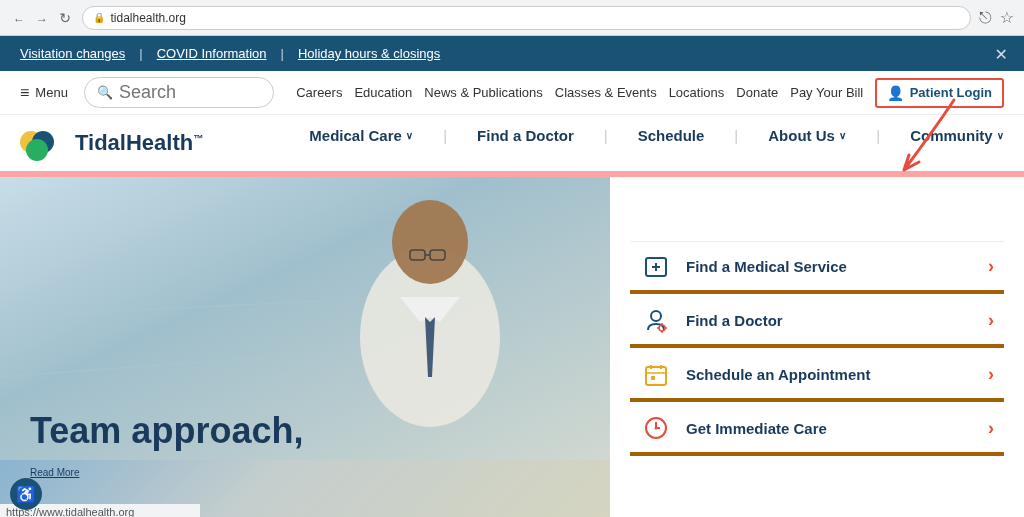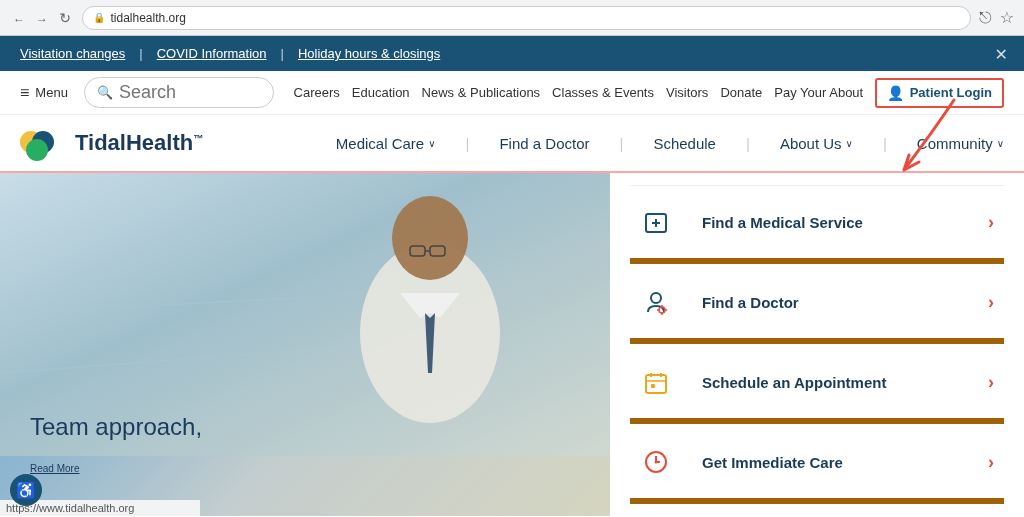--- a/index.html
+++ b/index.html
@@ -118,23 +118,23 @@
       position: absolute;
       right: 60px;
       top: 90px;
       z-index: 100;
       pointer-events: none;
     }
 
     
     .main-nav {
       display: flex;
-      align-items: center;
+      align-items: flex-start;
       padding: 12px 20px;
-      border-bottom: 2px solid #fca5a5;
+      border-bottom: 6px solid #fca5a5;
       background: #fff;
     }
     .logo-area {
       display: flex;
       align-items: center;
       gap: 10px;
       margin-right: auto;
     }
     .logo-circles {
       position: relative;
@@ -180,21 +180,21 @@
       gap: 30px;
       font-size: 15px;
     }
     .nav-link {
       color: #1a3a5c;
       text-decoration: none;
       display: flex;
       align-items: center;
       gap: 4px;
       cursor: pointer;
-      font-weight: 400;
+      font-weight: 700;
     }
     .nav-separator { color: #ccc; }
     .chevron-down { font-size: 10px; }
 
     
     .hero-section {
       display: flex;
       height: calc(517px - 36px - 40px - 46px - 52px);
       position: relative;
       overflow: hidden;
@@ -207,25 +207,25 @@
       position: relative;
       overflow: hidden;
       flex-shrink: 0;
     }
     .hero-text-overlay {
       position: absolute;
       bottom: 40px;
       left: 30px;
     }
     .hero-title {
-      font-size: 24px;
-      font-weight: normal;
+      font-size: 36px;
+      font-weight: bold;
       color: #1a3a5c;
       line-height: 1.2;
-      margin-bottom: 16px;
+      margin-bottom: 10px;
     }
     .hero-read-more {
       font-size: 10px;
       color: #1a3a5c;
       text-decoration: underline;
       cursor: pointer;
     }
 
     
     .quick-links {
@@ -233,24 +233,24 @@
       background: #fff;
       display: flex;
       flex-direction: column;
       justify-content: center;
       padding: 10px 20px;
       gap: 2px;
     }
     .quick-link-item {
       display: flex;
       align-items: center;
-      padding: 20px 10px;
-      border-bottom: 6px solid #a16207;
-      cursor: pointer;
-      gap: 30px;
+      padding: 8px 10px;
+      border-bottom: 4px solid #a16207;
+      cursor: pointer;
+      gap: 14px;
     }
     .quick-link-item:first-child { border-top: 1px solid #eee; }
     .quick-link-icon {
       width: 32px;
       height: 32px;
       display: flex;
       align-items: center;
       justify-content: center;
       font-size: 20px;
     }
@@ -336,23 +336,23 @@
   </div>
   <div class="search-box">
     <span class="search-icon-small">🔍</span>
     <input class="search-input" type="text" placeholder="Search" style="">
   </div>
   <div class="utility-links">
     <a href="#">Careers</a>
     <a href="#">Education</a>
     <a href="#">News &amp; Publications</a>
     <a href="#">Classes &amp; Events</a>
-    <a href="#">Visitors</a>
+    <a href="#">Locations</a>
     <a href="#">Donate</a>
-    <a href="#">Pay Your About</a>
+    <a href="#">Pay Your Bill</a>
     <div class="patient-login-btn patient-login-highlight">
       <span class="person-icon">👤</span>
       <span>Patient Login</span>
     </div>
   </div>
 </div>
 
 <div class="arrow-annotation">
   <svg width="120" height="110" viewBox="0 0 120 110">
     <path d="M 110 10 Q 90 40 60 80 L 65 65 M 60 80 L 75 72" stroke="#e74c3c" stroke-width="3" fill="none" stroke-linecap="round" stroke-linejoin="round"></path>

